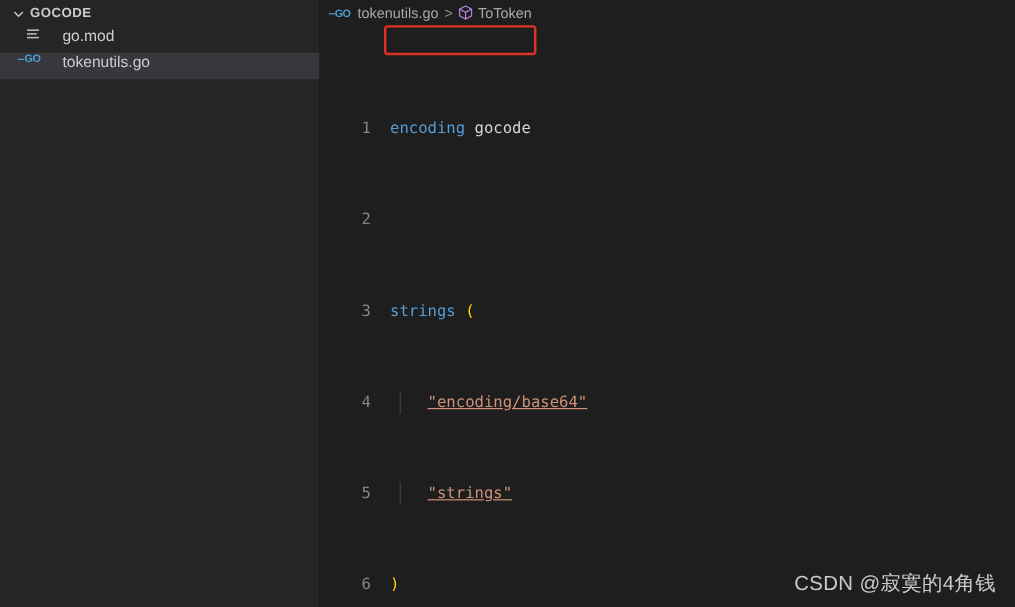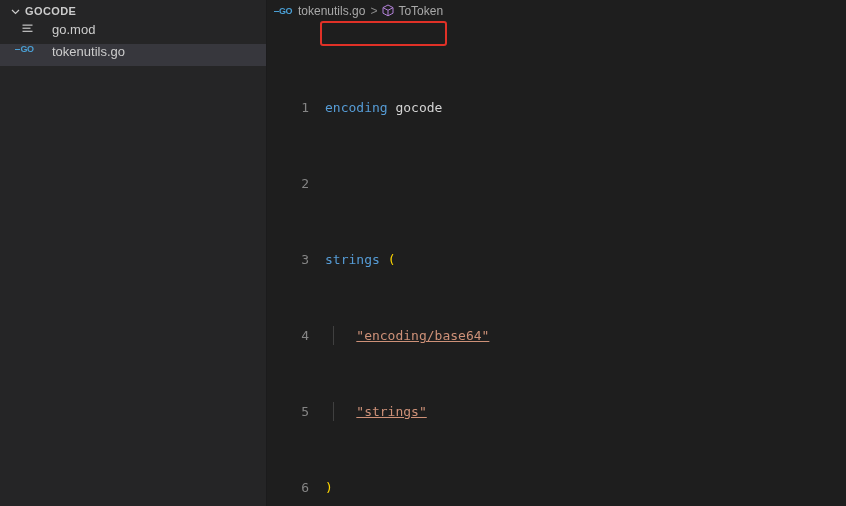--- a/index.html
+++ b/index.html
@@ -266,14 +266,15 @@
       
       
       
       
       
 
       
       <div class="annot-box" style="left:53px; top:-1px; width:127px; height:25px;"></div>
     </div>
 
+    <div class="watermark">CSDN @寂寞的4角钱</div>
   </div>
 </div>
 
 </body></html>

